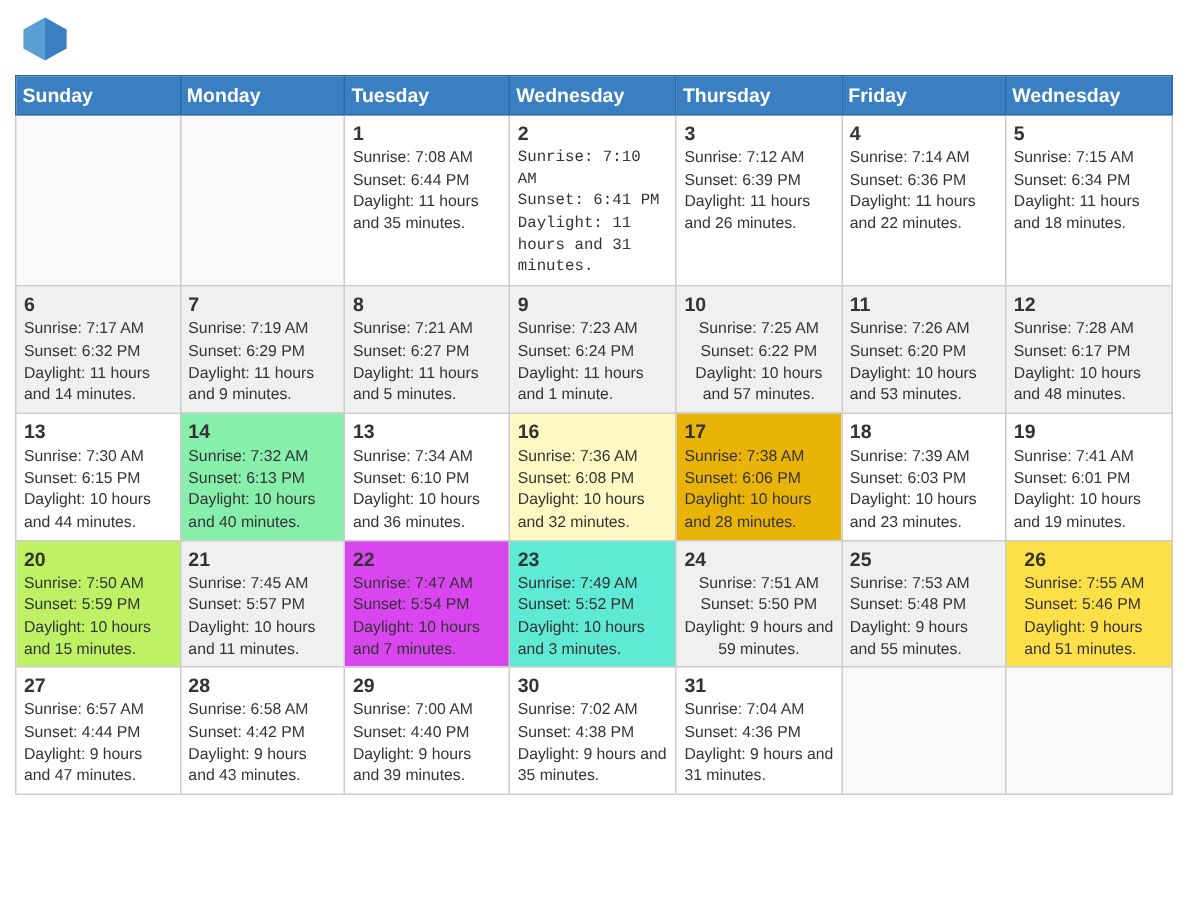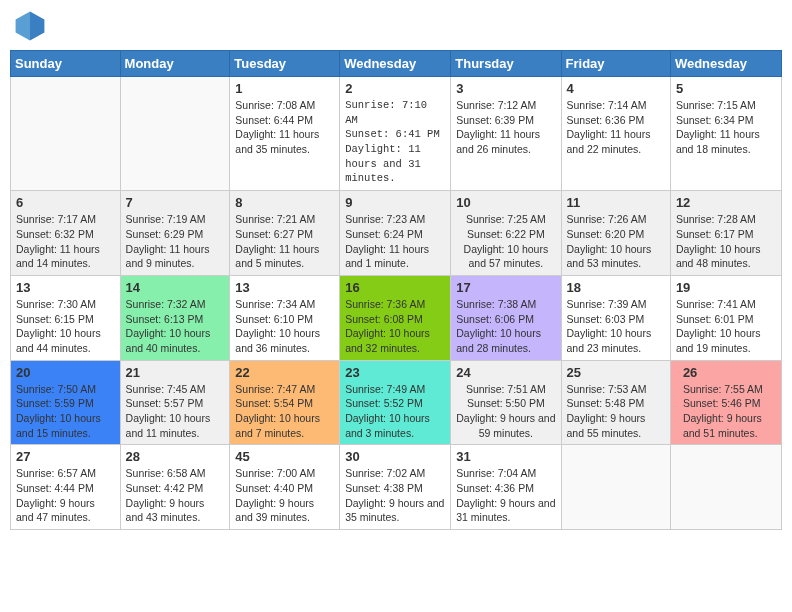--- a/index.html
+++ b/index.html
@@ -223,59 +223,59 @@
           <div class="day-info" style="white-space: pre-line;">Sunrise: 7:32 AM
 Sunset: 6:13 PM
 Daylight: 10 hours and 40 minutes.</div>
         </td>
         <td style="background: rgb(255, 255, 255);">
           <span class="day-num">13</span>
           <div class="day-info" style="white-space: pre-line;">Sunrise: 7:34 AM
 Sunset: 6:10 PM
 Daylight: 10 hours and 36 minutes.</div>
         </td>
-        <td style="background: #84cc16;">
+        <td style="background: #fef9c3;">
           <span class="day-num">16</span>
           <div class="day-info" style="white-space: pre-line;">Sunrise: 7:36 AM
 Sunset: 6:08 PM
 Daylight: 10 hours and 32 minutes.</div>
         </td>
-        <td style="background: #c4b5fd;">
+        <td style="background: #eab308;">
           <span class="day-num">17</span>
           <div class="day-info" style="white-space: pre-line;">Sunrise: 7:38 AM
 Sunset: 6:06 PM
 Daylight: 10 hours and 28 minutes.</div>
         </td>
         <td style="background: rgb(255, 255, 255);">
           <span class="day-num">18</span>
           <div class="day-info" style="white-space: pre-line;">Sunrise: 7:39 AM
 Sunset: 6:03 PM
 Daylight: 10 hours and 23 minutes.</div>
         </td>
         <td style="background: rgb(255, 255, 255);">
           <span class="day-num">19</span>
           <div class="day-info" style="white-space: pre-line;">Sunrise: 7:41 AM
 Sunset: 6:01 PM
 Daylight: 10 hours and 19 minutes.</div>
         </td>
       </tr>
       <tr>
-        <td style="background: #3b82f6; margin-top: 42px;">
+        <td style="background: #bef264; margin-top: 42px;">
           <span class="day-num">20</span>
           <div class="day-info" style="white-space: pre-line;">Sunrise: 7:50 AM
 Sunset: 5:59 PM
 Daylight: 10 hours and 15 minutes.</div>
         </td>
         <td style="background: rgb(240, 240, 240);">
           <span class="day-num">21</span>
           <div class="day-info" style="white-space: pre-line;">Sunrise: 7:45 AM
 Sunset: 5:57 PM
 Daylight: 10 hours and 11 minutes.</div>
         </td>
-        <td style="background: #fdba74;">
+        <td style="background: #d946ef;">
           <span class="day-num">22</span>
           <div class="day-info" style="white-space: pre-line;">Sunrise: 7:47 AM
 Sunset: 5:54 PM
 Daylight: 10 hours and 7 minutes.</div>
         </td>
         <td style="background: #5eead4; margin-top: 39px;">
           <span class="day-num">23</span>
           <div class="day-info" style="white-space: pre-line;">Sunrise: 7:49 AM
 Sunset: 5:52 PM
 Daylight: 10 hours and 3 minutes.</div>
@@ -285,42 +285,42 @@
           <div class="day-info" style="white-space: pre-line; text-align: center;">Sunrise: 7:51 AM
 Sunset: 5:50 PM
 Daylight: 9 hours and 59 minutes.</div>
         </td>
         <td style="background: rgb(240, 240, 240);">
           <span class="day-num">25</span>
           <div class="day-info" style="white-space: pre-line;">Sunrise: 7:53 AM
 Sunset: 5:48 PM
 Daylight: 9 hours and 55 minutes.</div>
         </td>
-        <td style="background: #fca5a5; padding-left: 12px;">
+        <td style="background: #fde047; padding-left: 12px;">
           <span class="day-num">26</span>
           <div class="day-info" style="white-space: pre-line;">Sunrise: 7:55 AM
 Sunset: 5:46 PM
 Daylight: 9 hours and 51 minutes.</div>
         </td>
       </tr>
       <tr>
         <td style="background: rgb(255, 255, 255);">
           <span class="day-num">27</span>
           <div class="day-info" style="white-space: pre-line;">Sunrise: 6:57 AM
 Sunset: 4:44 PM
 Daylight: 9 hours and 47 minutes.</div>
         </td>
         <td style="background: rgb(255, 255, 255);">
           <span class="day-num">28</span>
           <div class="day-info" style="white-space: pre-line;">Sunrise: 6:58 AM
 Sunset: 4:42 PM
 Daylight: 9 hours and 43 minutes.</div>
         </td>
         <td style="background: rgb(255, 255, 255);">
-          <span class="day-num">45</span>
+          <span class="day-num">29</span>
           <div class="day-info" style="white-space: pre-line;">Sunrise: 7:00 AM
 Sunset: 4:40 PM
 Daylight: 9 hours and 39 minutes.</div>
         </td>
         <td style="background: rgb(255, 255, 255);">
           <span class="day-num">30</span>
           <div class="day-info" style="white-space: pre-line;">Sunrise: 7:02 AM
 Sunset: 4:38 PM
 Daylight: 9 hours and 35 minutes.</div>
         </td>

